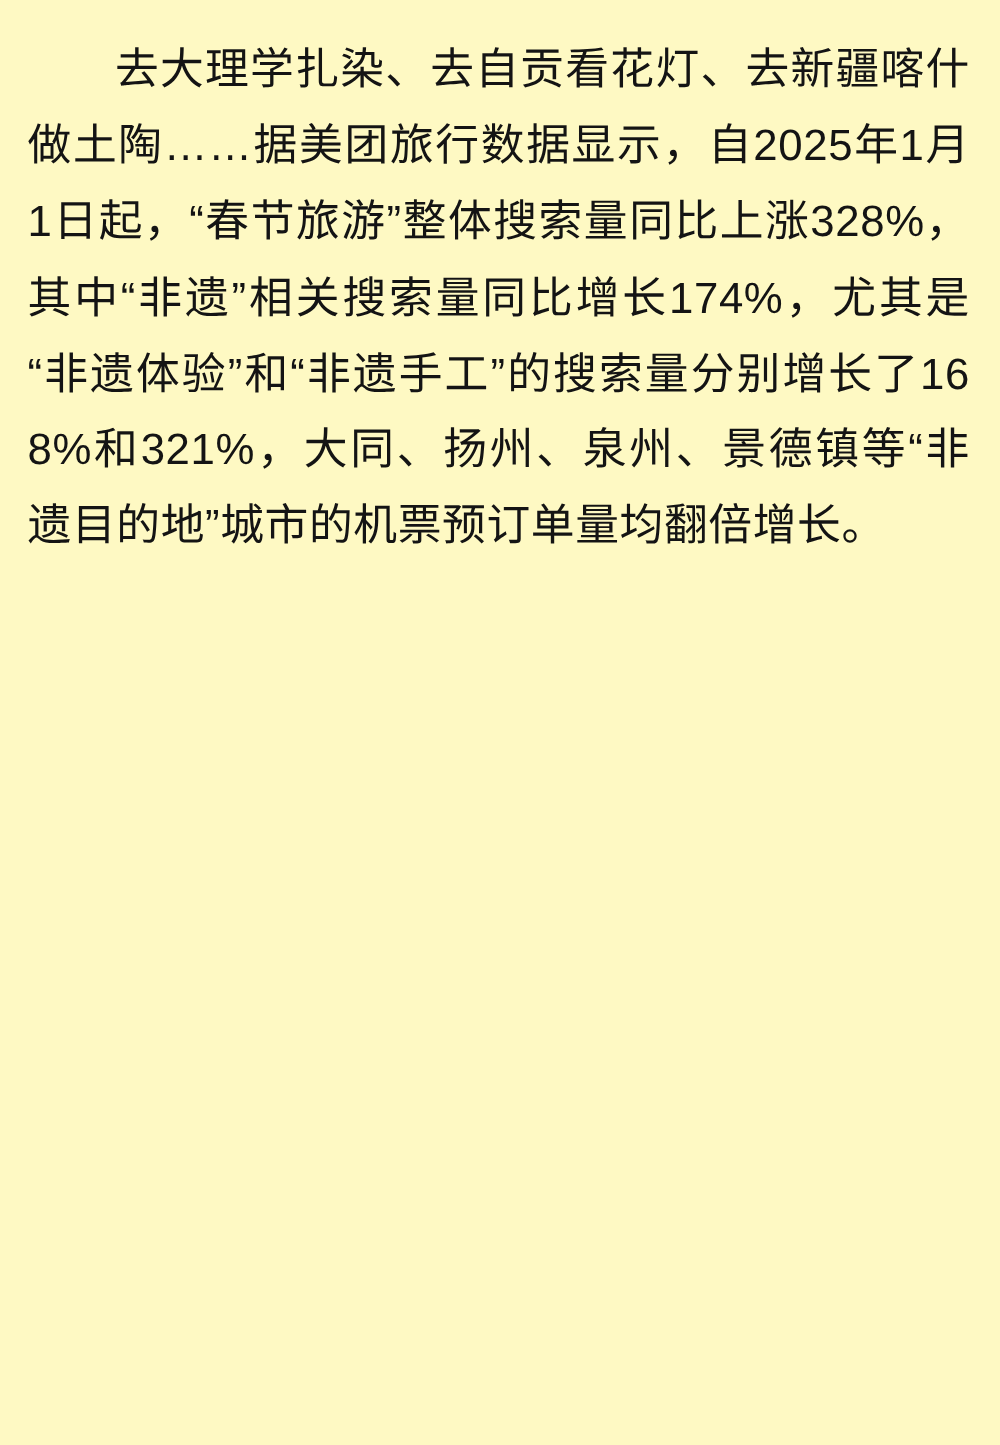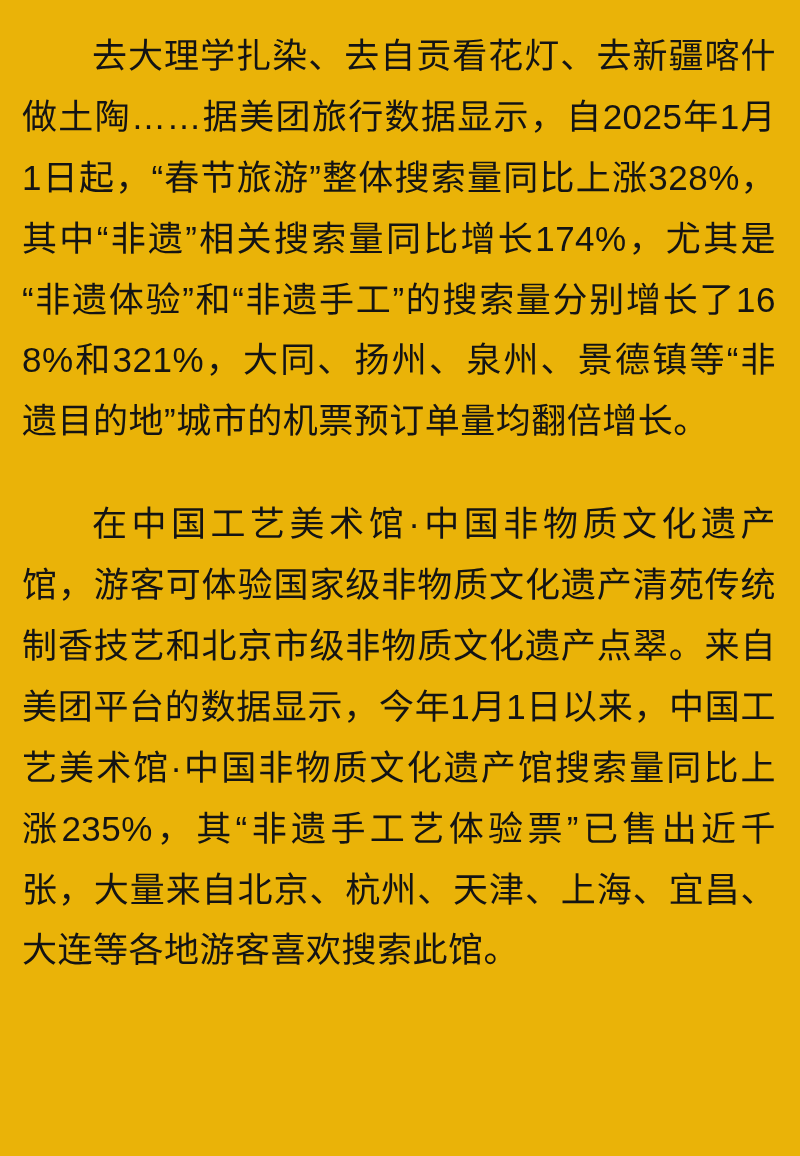--- a/index.html
+++ b/index.html
@@ -12,21 +12,21 @@
     height: 1156px;
     overflow: hidden;
     font-family: "Liberation Sans", "DejaVu Sans", sans-serif;
     color: #1a1a1a;
   }
   .page {
     box-sizing: border-box;
     width: 800px;
     height: 1156px;
     padding: 26px 24px 0 22px;
-    background: #eab308;
+    background: #fef9c3;
   }
   .article {
     display: block;
   }
   .para {
     margin: 0 0 42px 0;
     font-size: 35px;
     line-height: 1.74;
     letter-spacing: 0.5px;
     text-indent: 2em;
@@ -39,15 +39,14 @@
   .para:last-child {
     margin-bottom: 0;
   }
 </style>
 </head>
 <body>
 
 <div class="page">
   <article class="article">
     <p class="para">去大理学扎染、去自贡看花灯、去新疆喀什做土陶……据美团旅行数据显示，自2025年1月1日起，“春节旅游”整体搜索量同比上涨328%，其中“非遗”相关搜索量同比增长174%，尤其是“非遗体验”和“非遗手工”的搜索量分别增长了168%和321%，大同、扬州、泉州、景德镇等“非遗目的地”城市的机票预订单量均翻倍增长。</p>
-    <p class="para">在中国工艺美术馆·中国非物质文化遗产馆，游客可体验国家级非物质文化遗产清苑传统制香技艺和北京市级非物质文化遗产点翠。来自美团平台的数据显示，今年1月1日以来，中国工艺美术馆·中国非物质文化遗产馆搜索量同比上涨235%，其“非遗手工艺体验票”已售出近千张，大量来自北京、杭州、天津、上海、宜昌、大连等各地游客喜欢搜索此馆。</p>
   </article>
 </div>
 
 </body></html>

